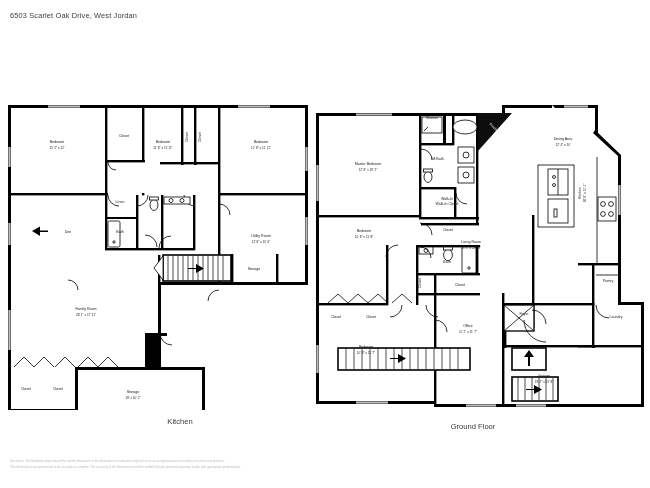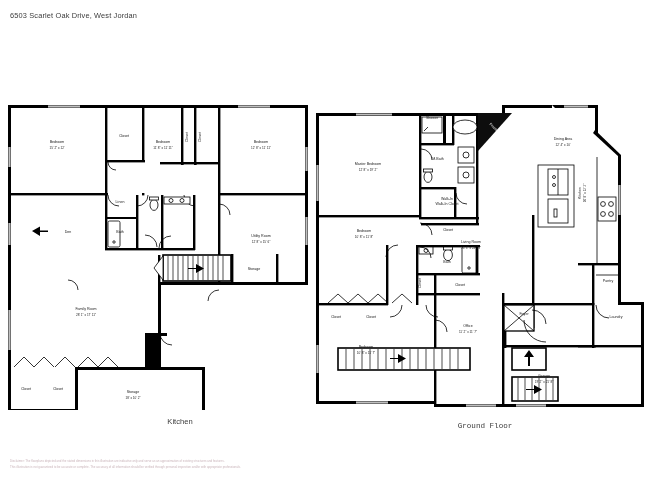--- a/index.html
+++ b/index.html
@@ -471,20 +471,20 @@
         <text class="gtd" x="228" y="278">19' 2" x 21' 8"</text>
 
         <text class="gtn" x="52" y="122" style="display:none"></text>
       </g>
 
       <text class="gtn" x="60" y="150" style="display:none"></text>
       <text class="gtn" x="245" y="148" transform="translate(-90,-10)">Living Room</text>
       <text class="gtd" x="245" y="154" transform="translate(-90,-10)">15' 3" x 23' 11"</text>
     </svg>
   </div>
-  <div class="flabel" style="left:420px;top:422px;width:130px;font-family:Liberation Mono, monospace;">Ground Floor</div>
+  <div class="flabel" style="left:408px;top:422px;width:130px;">Ground Floor</div>
 
   <div class="disc">
     <div>Disclaimer: The floorplans depicted and the stated dimensions in this illustration are indicative only and serve as an approximation of existing structures and features.</div>
     <div>This illustration is not guaranteed to be accurate or complete. The accuracy of all information should be verified through personal inspection and/or with appropriate professionals.</div>
   </div>
 
 </div>
 
 </body></html>

